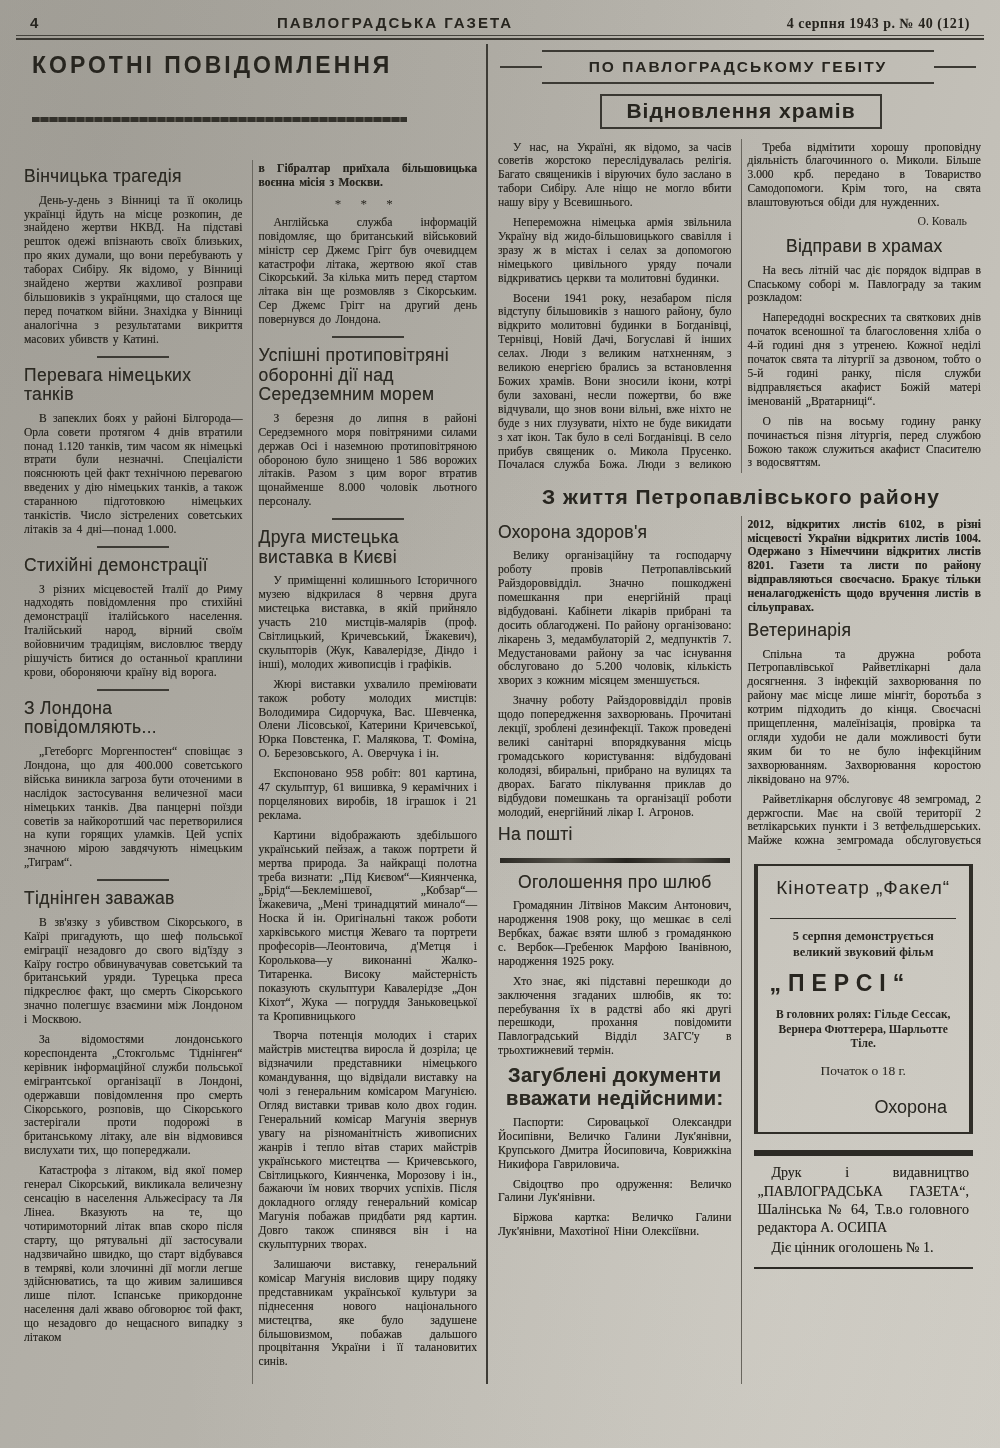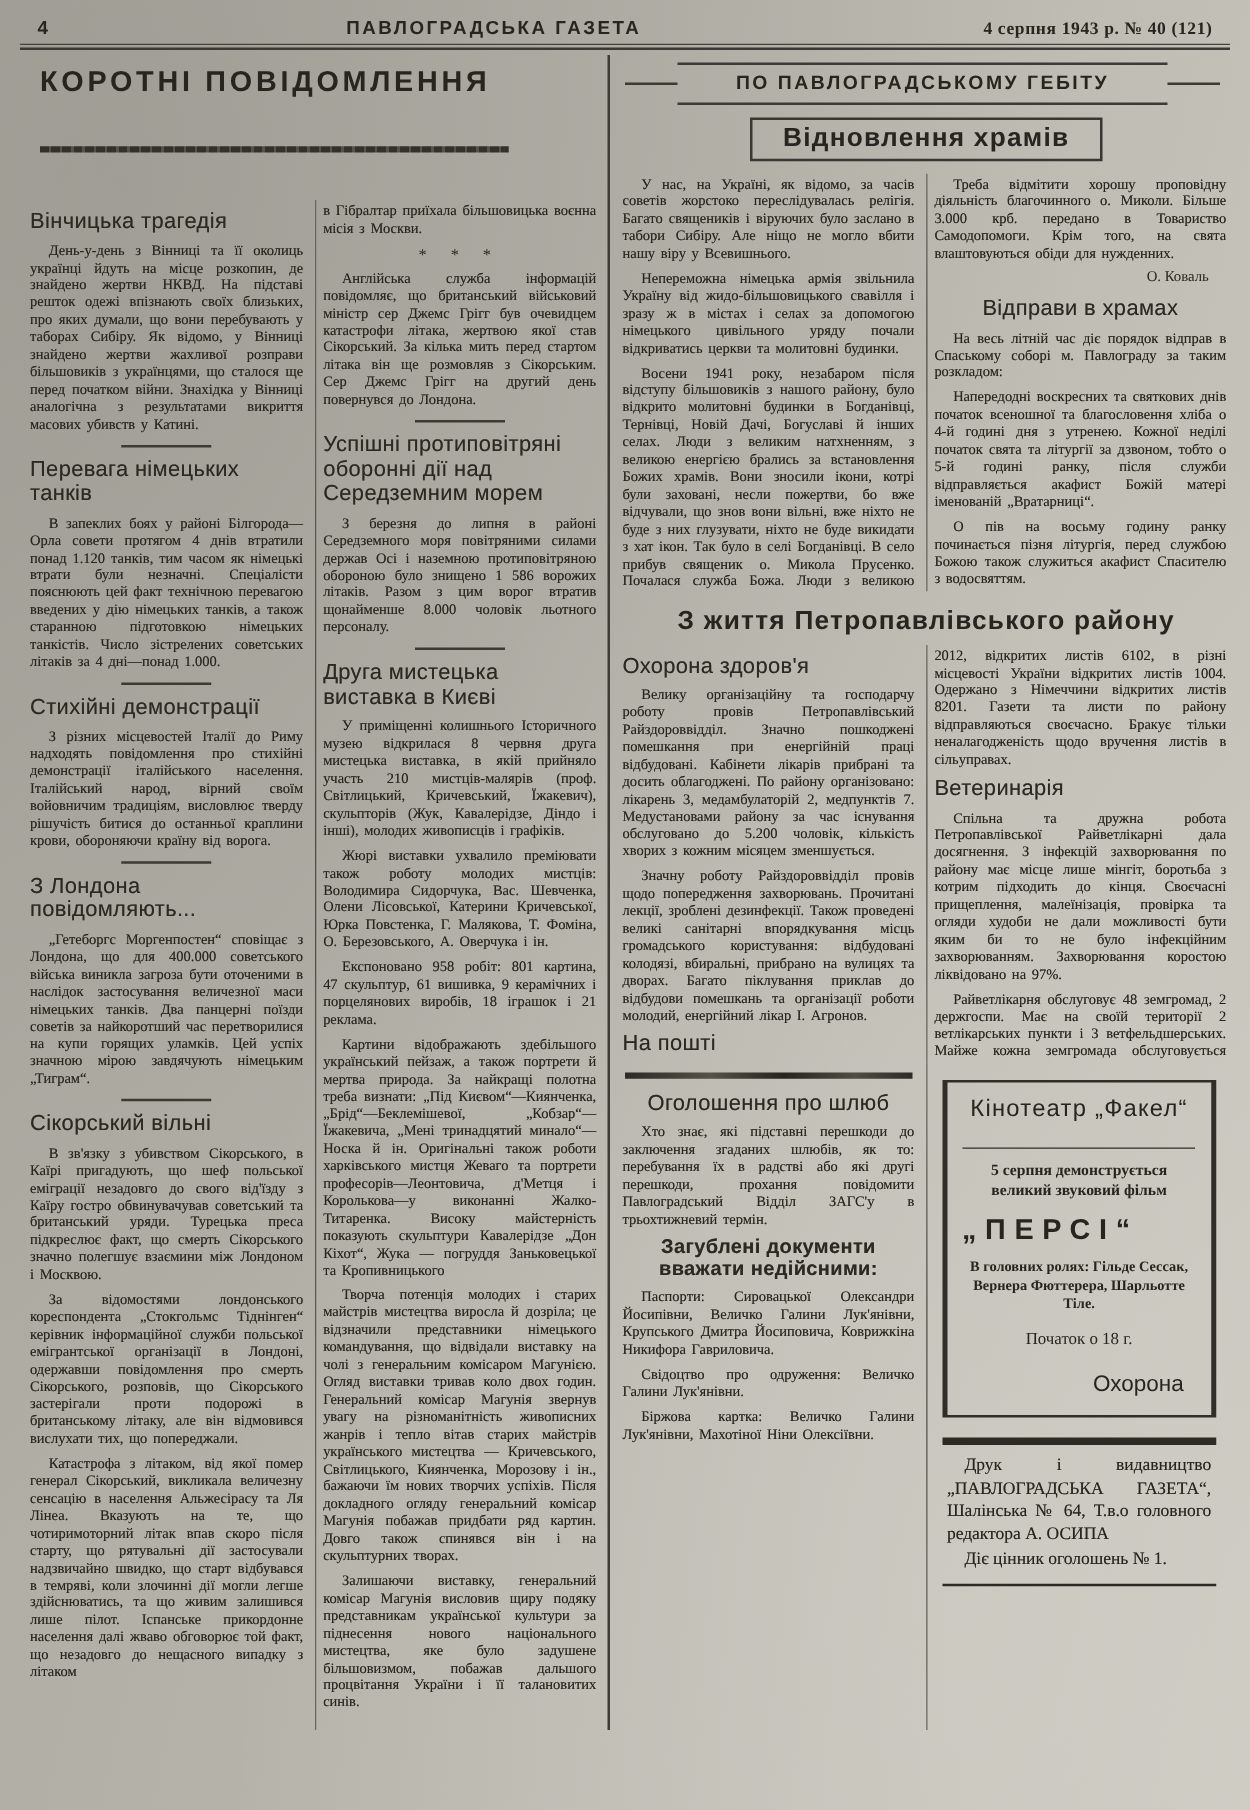--- a/index.html
+++ b/index.html
@@ -28,25 +28,25 @@
   .vrule{width:1px;background:linear-gradient(#6a675f,#4c4a44 40%,#6a675f);}
   .vrule.strong{width:2px;background:#3e3c36;}
   .half-left{width:468px;display:flex;flex-direction:column;gap:32px;}
   .half-right{flex:1;display:flex;flex-direction:column;padding-left:4px;}
   .cols{display:flex;flex:1;align-items:stretch;min-height:0;}
   .col{flex:1;padding:2px 9px 0 6px;overflow:hidden;}
   
   .para{margin:0 0 6px;text-indent:15px;text-align:justify;
         font-size:11.6px;line-height:1.2;word-spacing:1.6px;
         text-shadow:0 0 .45px rgba(43,41,34,.55);}
-  .para.noindent{text-indent:0;}
+  .para.noindent{text-indent:0;font-weight:bold;}
   .art-title{font:400 17.5px/1.12 "Liberation Sans",sans-serif;letter-spacing:.3px;
              margin:5px 0 7px;color:#2b2922;text-shadow:0 0 .4px rgba(43,41,34,.5);}
   .art-title.center{text-align:center;}
-  .art-title.bold{font-weight:700;font-size:16px;}
+  .art-title.bold{font-weight:700;font-size:20px;}
   .rule-short{width:72px;border-top:2px solid #3c3a34;margin:9px auto 8px;}
   .stars{text-align:center;letter-spacing:8px;font-size:13px;margin:2px 0 4px;}
   .sig{text-align:right;padding-right:14px;font-size:11.8px;margin:-2px 0 8px;}
   .thick-rule{height:5px;margin:6px 2px 10px;
       background:linear-gradient(90deg,#2c2a25 0%,#55524a 30%,#26241f 55%,#504d45 80%,#2c2a25 100%);}
   
   .kp-title{font:700 23px/1 "Liberation Sans",sans-serif;letter-spacing:3px;
             margin:10px 0 0 14px;width:max-content;padding:0 4px 6px 0;}
   .kp-bar{width:375px;height:5px;margin:2px 0 6px 14px;
       background:repeating-linear-gradient(90deg,#33312b 0 7px,#55524a 7px 9px);}
@@ -101,21 +101,21 @@
             <div class="rule-short"></div>
             <h3 class="art-title ">Перевага німецьких танків</h3>
             <p class="para ">В запеклих боях у районі Білгорода—Орла совети протягом 4 днів втратили понад 1.120 танків, тим часом як німецькі втрати були незначні. Спеціалісти пояснюють цей факт технічною перевагою введених у дію німецьких танків, а також старанною підготовкою німецьких танкістів. Число зістрелених советських літаків за 4 дні—понад 1.000.</p>
             <div class="rule-short"></div>
             <h3 class="art-title ">Стихійні демонстрації</h3>
             <p class="para ">З різних місцевостей Італії до Риму надходять повідомлення про стихійні демонстрації італійського населення. Італійський народ, вірний своїм войовничим традиціям, висловлює тверду рішучість битися до останньої краплини крови, обороняючи країну від ворога.</p>
             <div class="rule-short"></div>
             <h3 class="art-title ">З Лондона повідомляють...</h3>
             <p class="para ">„Гетеборгс Моргенпостен“ сповіщає з Лондона, що для 400.000 советського війська виникла загроза бути оточеними в наслідок застосування величезної маси німецьких танків. Два панцерні поїзди советів за найкоротший час перетворилися на купи горящих уламків. Цей успіх значною мірою завдячують німецьким „Тиграм“.</p>
             <div class="rule-short"></div>
-            <h3 class="art-title ">Сікорський вільні</h3>
+            <h3 class="art-title ">Тіднінген заважав</h3>
             <p class="para ">В зв'язку з убивством Сікорського, в Каїрі пригадують, що шеф польської еміграції незадовго до свого від'їзду з Каїру гостро обвинувачував советський та британський уряди. Турецька преса підкреслює факт, що смерть Сікорського значно полегшує взаємини між Лондоном і Москвою.</p>
             <p class="para ">За відомостями лондонського кореспондента „Стокгольмс Тіднінген“ керівник інформаційної служби польської емігрантської організації в Лондоні, одержавши повідомлення про смерть Сікорського, розповів, що Сікорського застерігали проти подорожі в британському літаку, але він відмовився вислухати тих, що попереджали.</p>
             <p class="para ">Катастрофа з літаком, від якої помер генерал Сікорський, викликала величезну сенсацію в населення Альжесірасу та Ля Лінеа. Вказують на те, що чотиримоторний літак впав скоро після старту, що рятувальні дії застосували надзвичайно швидко, що старт відбувався в темряві, коли злочинні дії могли легше здійснюватись, та що живим залишився лише пілот. Іспанське прикордонне населення далі жваво обговорює той факт, що незадовго до нещасного випадку з літаком</p>
           </div>
         <div class="vrule"></div>
         <div class="col">
             <p class="para noindent">в Гібралтар приїхала більшовицька воєнна місія з Москви.</p>
             <div class="stars">*  *  *</div>
             <p class="para ">Англійська служба інформацій повідомляє, що британський військовий міністр сер Джемс Грігг був очевидцем катастрофи літака, жертвою якої став Сікорський. За кілька мить перед стартом літака він ще розмовляв з Сікорським. Сер Джемс Грігг на другий день повернувся до Лондона.</p>
             <div class="rule-short"></div>
@@ -176,20 +176,21 @@
             <h3 class="art-title ">Ветеринарія</h3>
             <p class="para ">Спільна та дружна робота Петропавлівської Райветлікарні дала досягнення. З інфекцій захворювання по району має місце лише мінгіт, боротьба з котрим підходить до кінця. Своєчасні прищеплення, малеїнізація, провірка та огляди худоби не дали можливості бути яким би то не було інфекційним захворюванням. Захворювання коростою ліквідовано на 97%.</p>
             <p class="para ">Райветлікарня обслуговує 48 земгромад, 2 держгоспи. Має на своїй території 2 ветлікарських пункти і 3 ветфельдшерських. Майже кожна земгромада обслуговується ветеринарним робітником. Штат складається з 3 ветлікарів, 17 ветфельдшерів і 45 ветсанітарів.</p>
           </div>
       </div>
 
       <div class="cols" style="flex:1.6;">
         <div class="col">
             <div class="thick-rule"></div>
             <h3 class="art-title center">Оголошення про шлюб</h3>
+            <p class="para ">Громадянин Літвінов Максим Антонович, народження 1908 року, що мешкає в селі Вербках, бажає взяти шлюб з громадянкою с. Вербок—Гребенюк Марфою Іванівною, народження 1925 року.</p>
             <p class="para ">Хто знає, які підставні перешкоди до заключення згаданих шлюбів, як то: перебування їх в радстві або які другі перешкоди, прохання повідомити Павлоградський Відділ ЗАГС'у в трьохтижневий термін.</p>
             <h3 class="art-title center bold">Загублені документи вважати недійсними:</h3>
             <p class="para ">Паспорти: Сировацької Олександри Йосипівни, Величко Галини Лук'янівни, Крупського Дмитра Йосиповича, Коврижкіна Никифора Гавриловича.</p>
             <p class="para ">Свідоцтво про одруження: Величко Галини Лук'янівни.</p>
             <p class="para ">Біржова картка: Величко Галини Лук'янівни, Махотіної Ніни Олексіївни.</p>
           </div>
         <div class="vrule"></div>
         <div class="col">
 
           <div class="ad">

